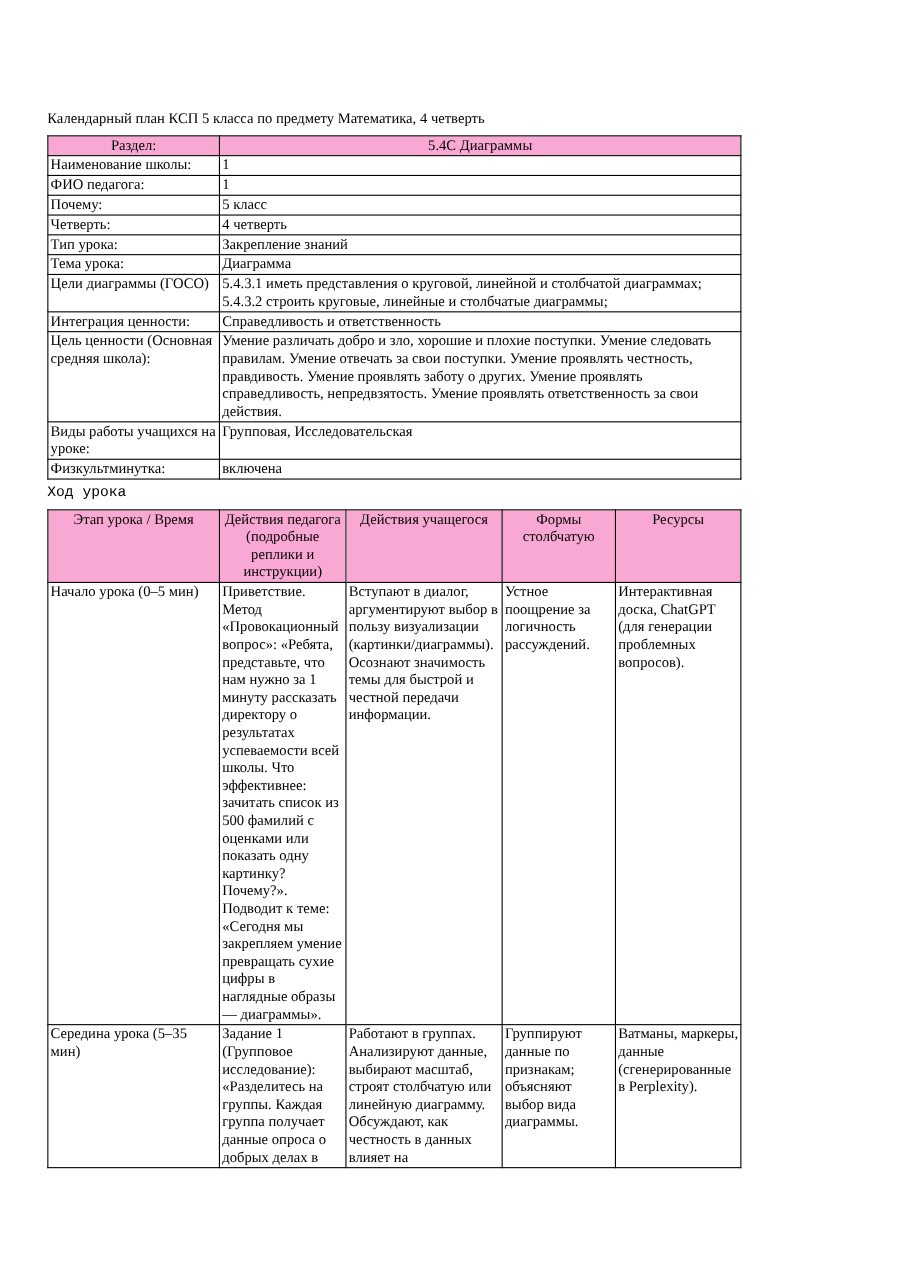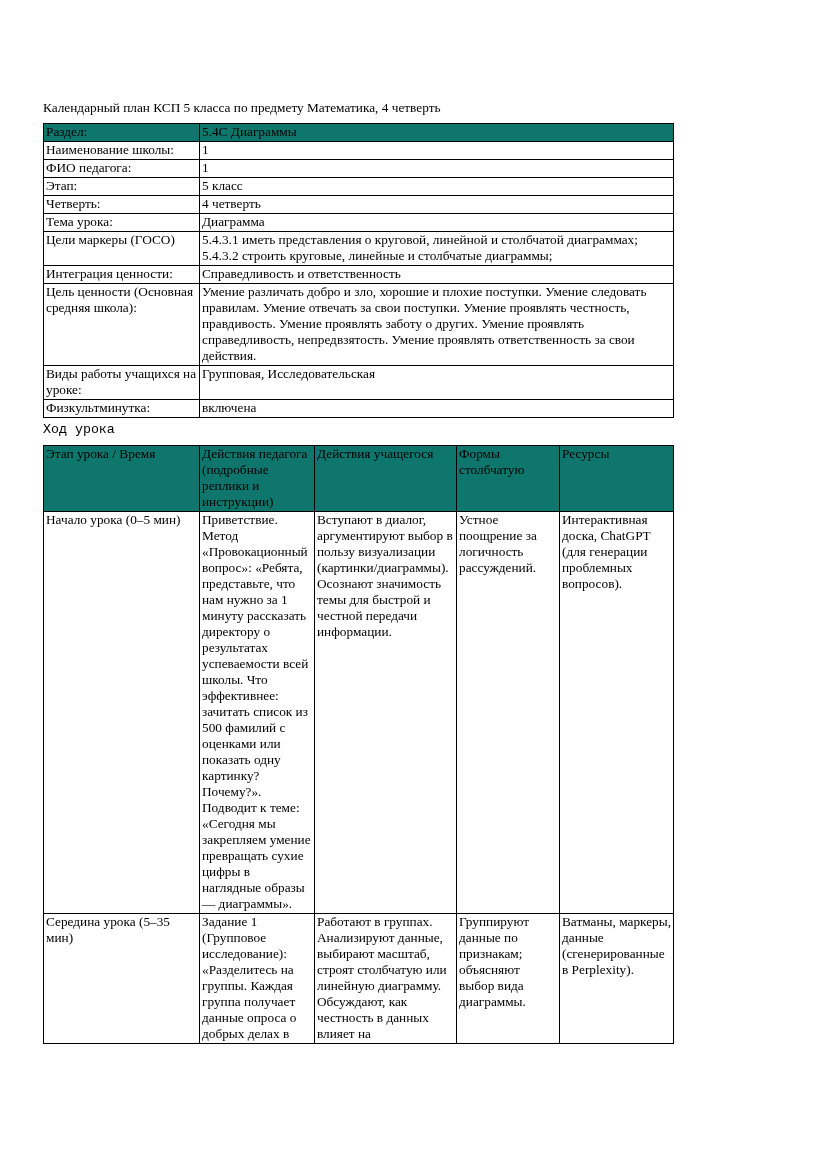--- a/index.html
+++ b/index.html
@@ -35,21 +35,22 @@
     border: 1px solid #000000;
     padding: 0 2px 1px 2px;
     vertical-align: top;
     text-align: left;
     font-weight: normal;
     white-space: pre-line;
     word-wrap: break-word;
     overflow: hidden;
   }
   .shade {
-    background: #0f766e;
+    background: #f9a8d4;
+    text-align: center;
   }
   .section-heading {
     margin: 4px 0 7px 0;
     font-family: Liberation Mono, monospace;
   }
   
   .info-col-label { width: 156px; }
   .info-col-value { width: 474px; }
   
   .flow-col-1 { width: 156px; }
@@ -77,33 +78,37 @@
       </tr>
       <tr>
         <td>Наименование школы:</td>
         <td>1</td>
       </tr>
       <tr>
         <td>ФИО педагога:</td>
         <td>1</td>
       </tr>
       <tr>
-        <td>Этап:</td>
+        <td>Почему:</td>
         <td>5 класс</td>
       </tr>
       <tr>
         <td>Четверть:</td>
         <td>4 четверть</td>
       </tr>
       <tr>
+        <td>Тип урока:</td>
+        <td>Закрепление знаний</td>
+      </tr>
+      <tr>
         <td>Тема урока:</td>
         <td>Диаграмма</td>
       </tr>
       <tr>
-        <td>Цели маркеры (ГОСО)</td>
+        <td>Цели диаграммы (ГОСО)</td>
         <td>5.4.3.1 иметь представления о круговой, линейной и столбчатой диаграммах;
 5.4.3.2 строить круговые, линейные и столбчатые диаграммы;</td>
       </tr>
       <tr>
         <td>Интеграция ценности:</td>
         <td>Справедливость и ответственность</td>
       </tr>
       <tr>
         <td>Цель ценности (Основная средняя школа):</td>
         <td>Умение различать добро и зло, хорошие и плохие поступки. Умение следовать правилам. Умение отвечать за свои поступки. Умение проявлять честность, правдивость. Умение проявлять заботу о других. Умение проявлять справедливость, непредвзятость. Умение проявлять ответственность за свои действия.</td>

